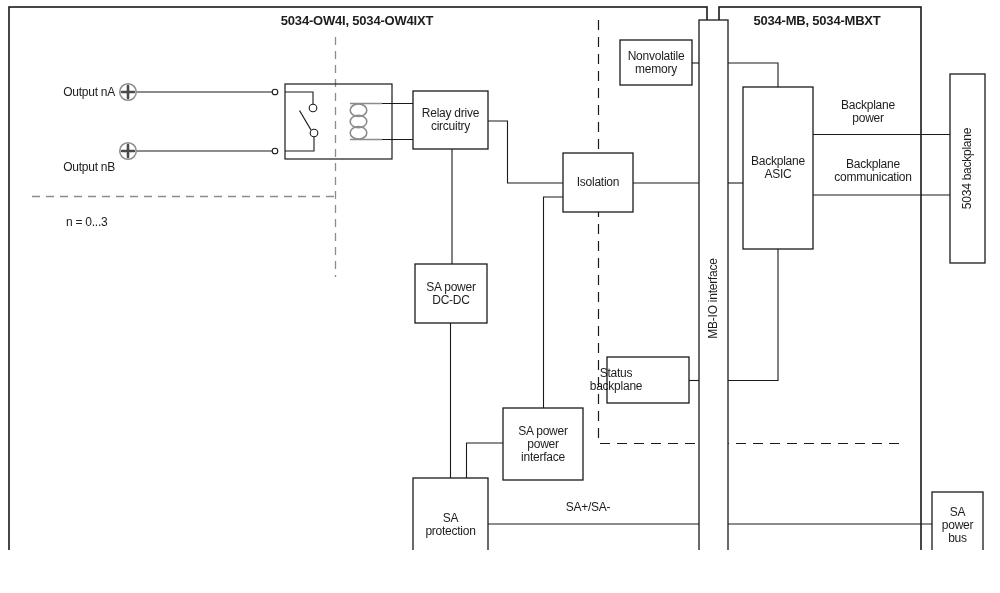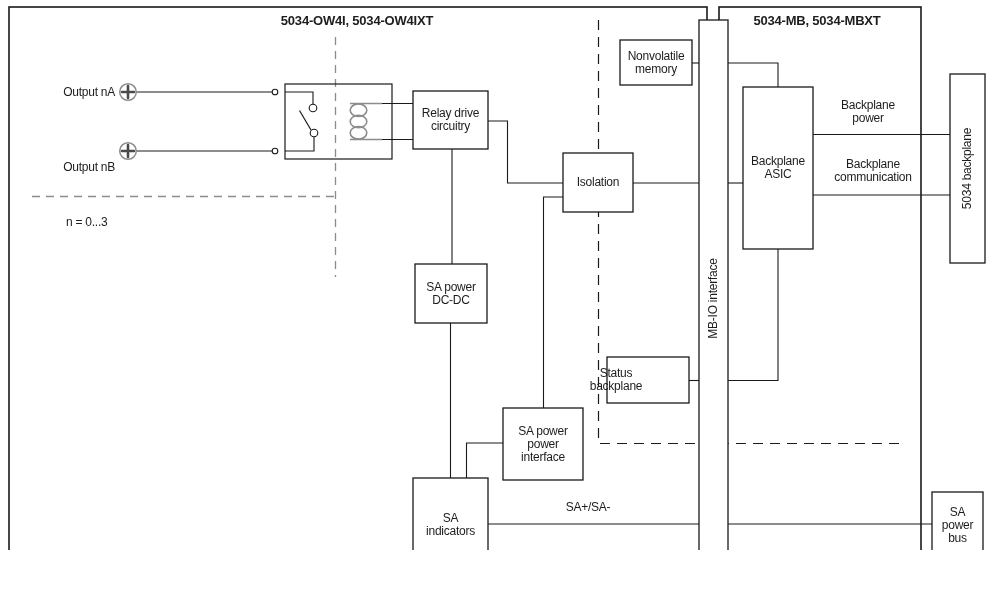--- a/index.html
+++ b/index.html
@@ -128,21 +128,21 @@
     <span>Status</span>
     <span>backplane</span>
   </div>
   <div class="lbl" style="left:503px;top:408px;width:80px;height:72px;">
     <span>SA power</span>
     <span>power</span>
     <span>interface</span>
   </div>
   <div class="lbl" style="left:413px;top:478px;width:75px;height:94px;">
     <span>SA</span>
-    <span>indicators</span>
+    <span>protection</span>
   </div>
   <div class="lbl" style="left:743px;top:87px;width:70px;height:162px;">
     <span>Backplane</span>
     <span>ASIC</span>
   </div>
   <div class="lbl" style="left:932px;top:492px;width:51px;height:66px;">
     <span>SA</span>
     <span>power</span>
     <span>bus</span>
   </div>

